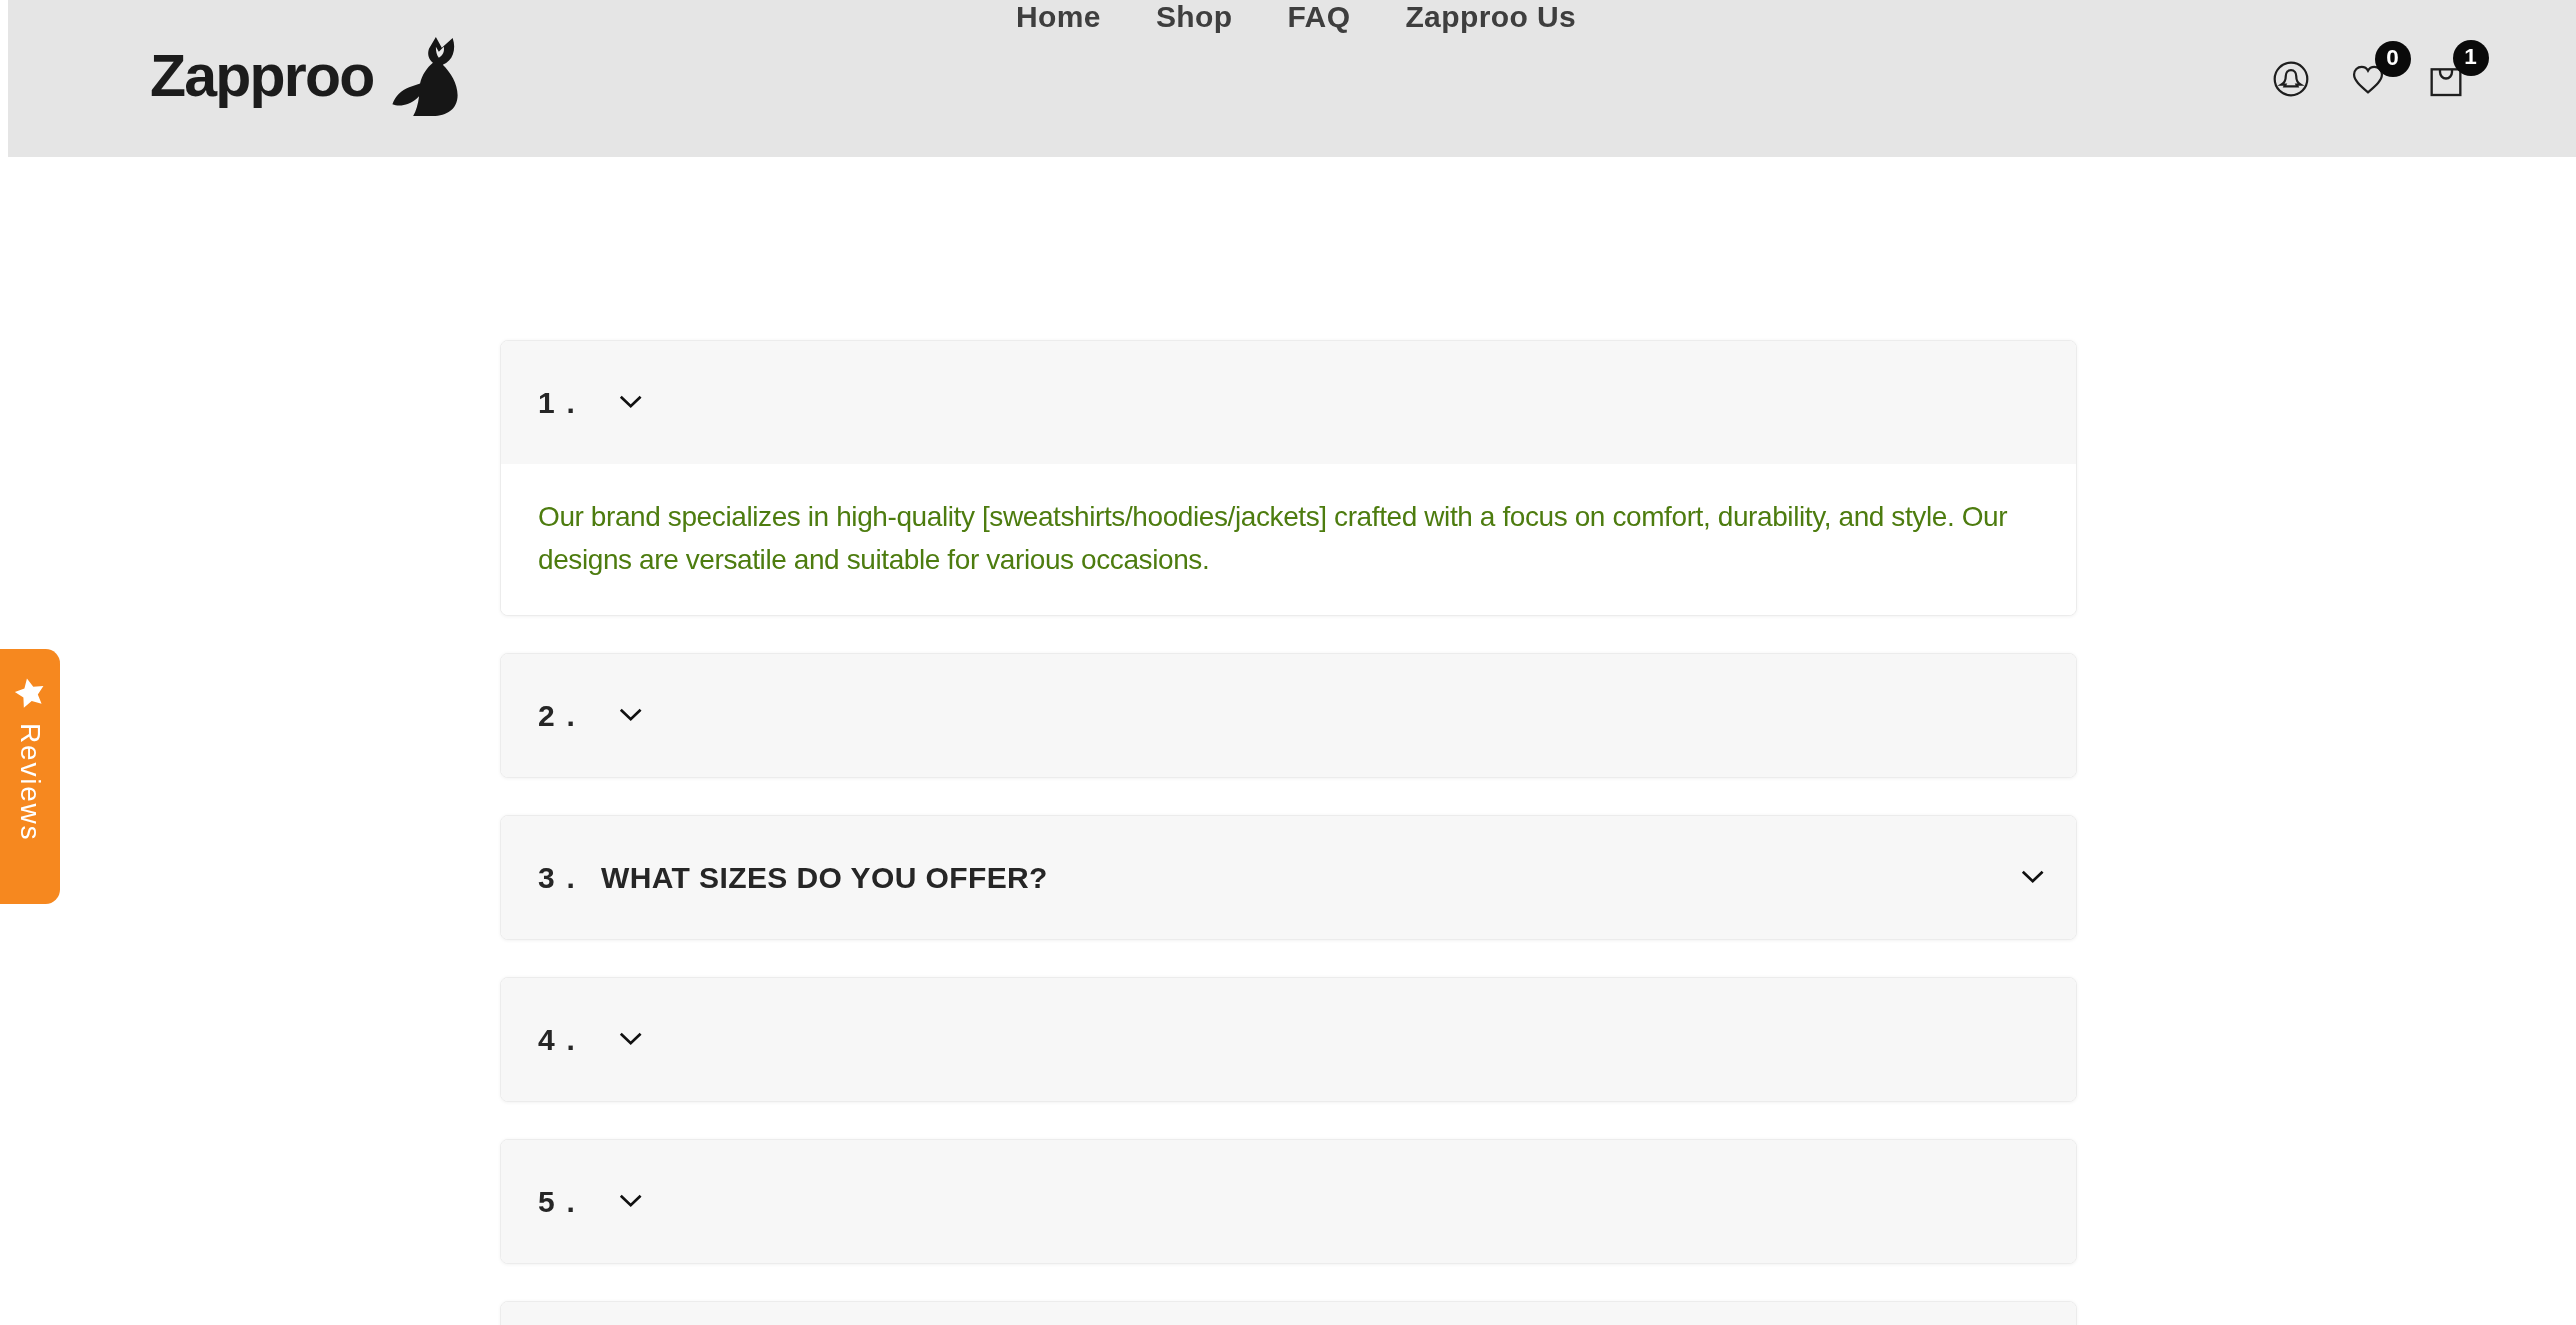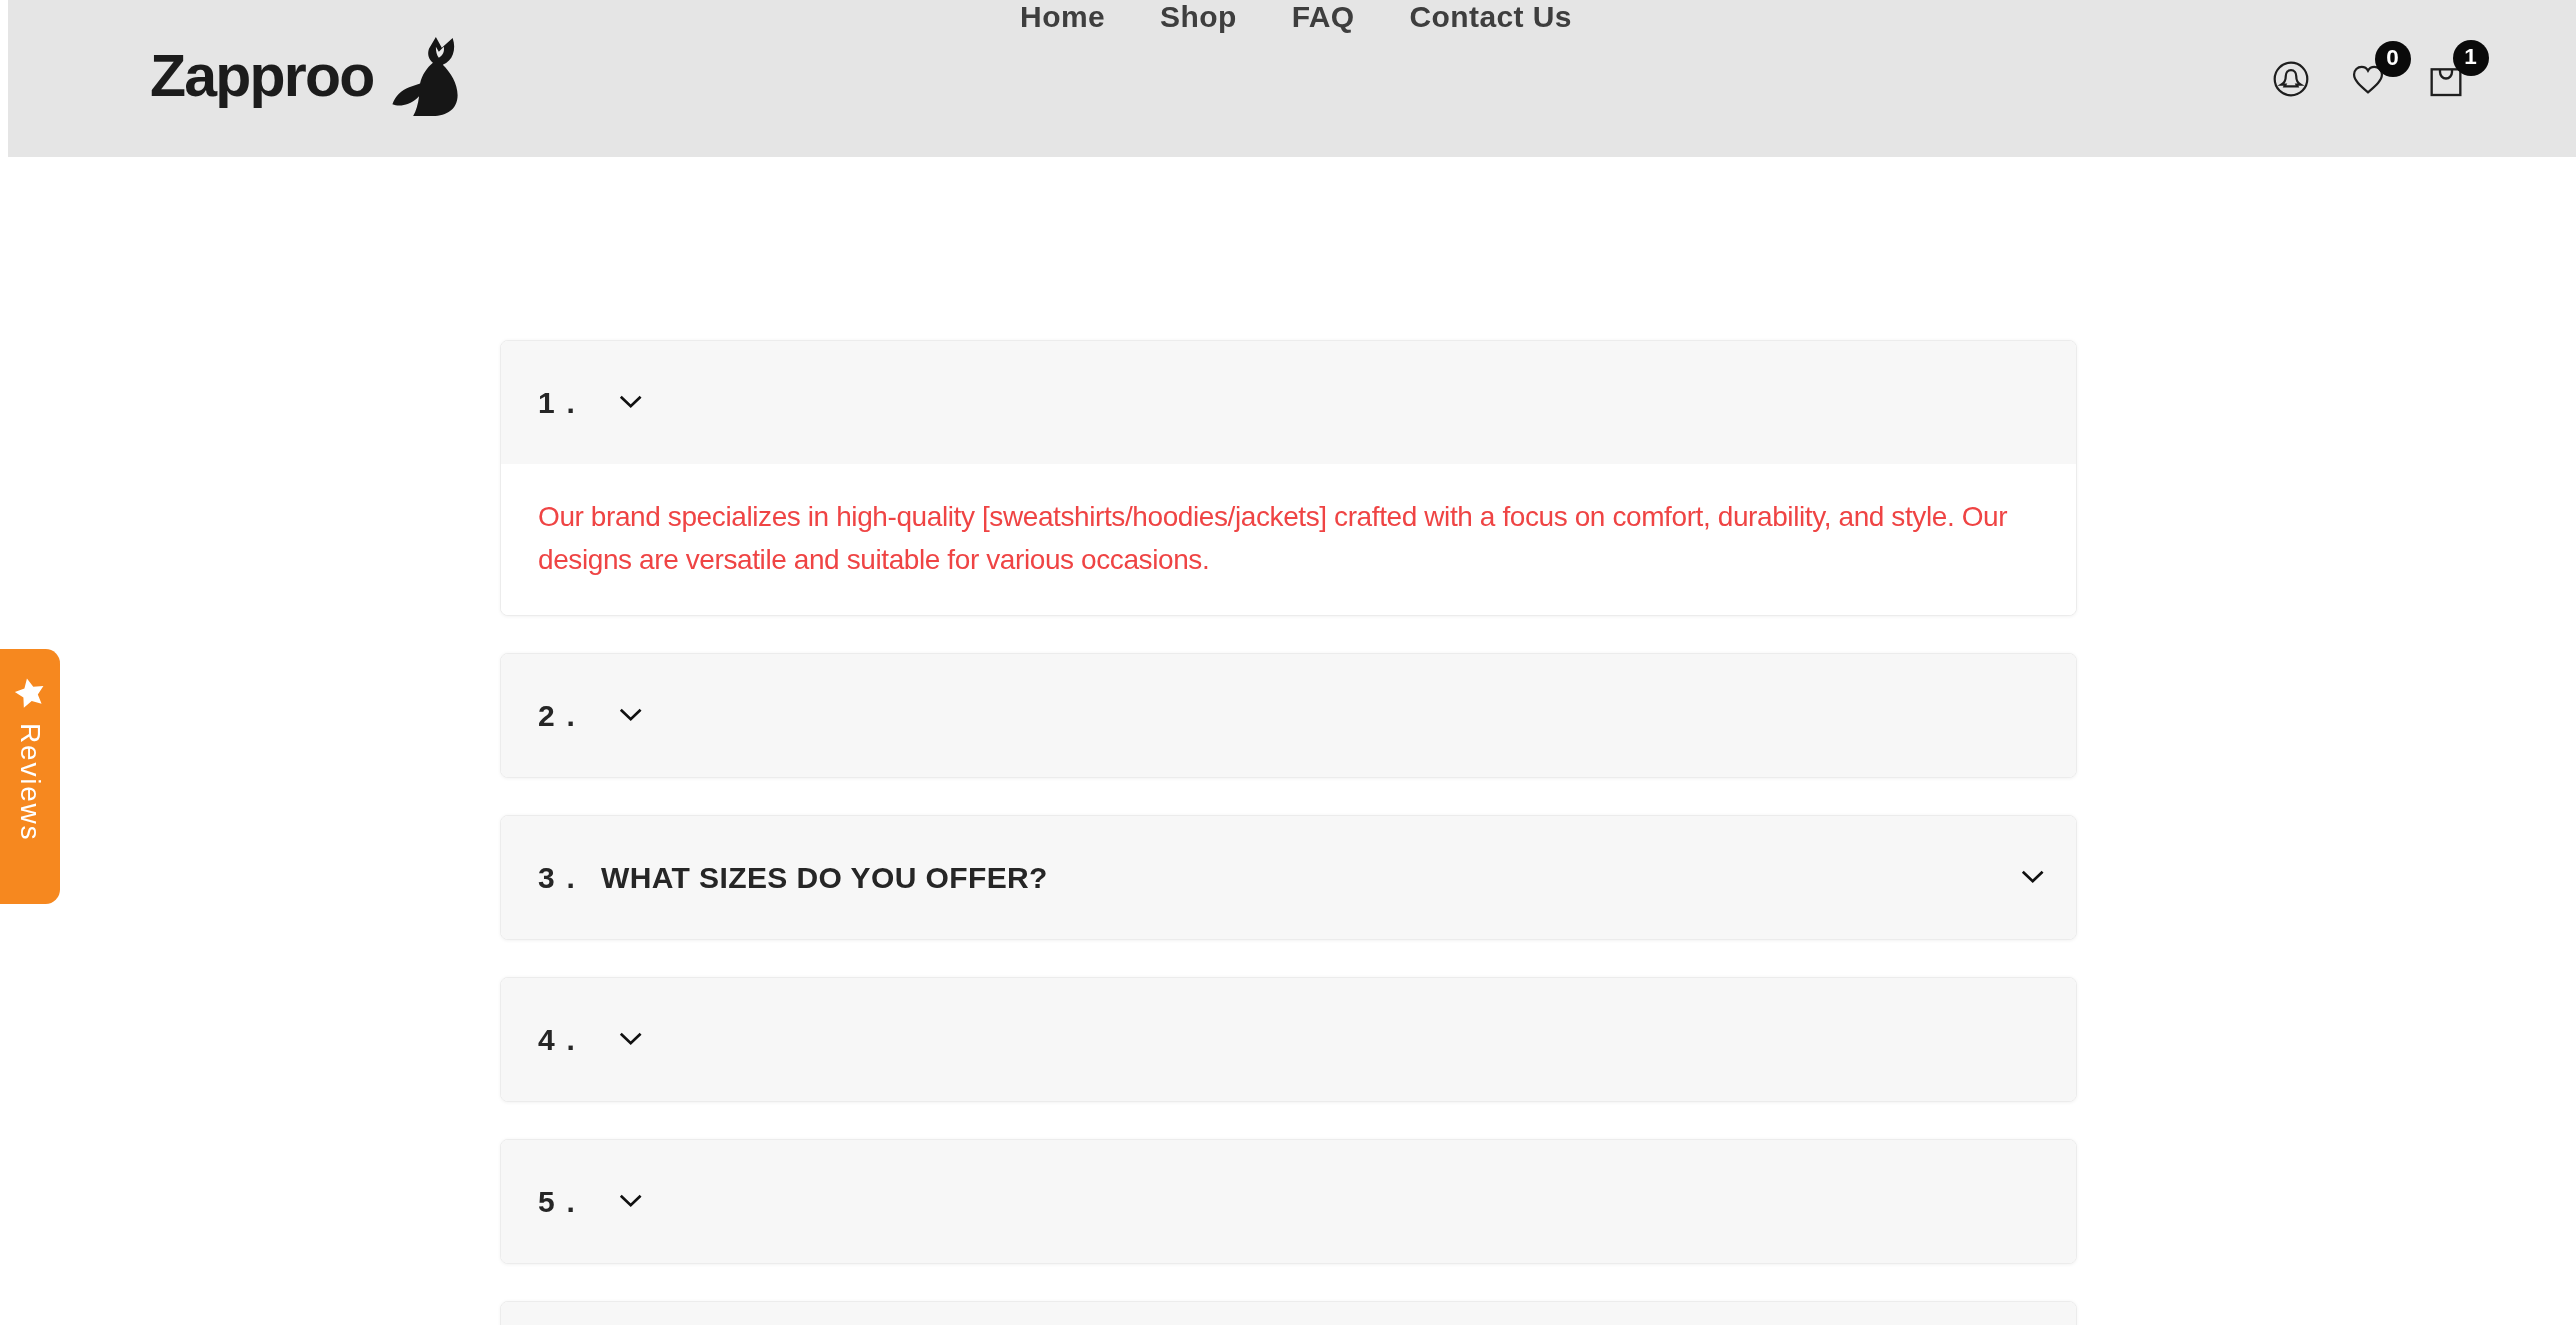--- a/index.html
+++ b/index.html
@@ -76,41 +76,41 @@
   }
   .faq-q-text {
     flex:1;
     font-size:30px; font-weight:700; color:#262626; letter-spacing:0.4px;
     text-transform:uppercase;
   }
   .chevron { flex:none; margin-left:18px; }
   .faq-answer {
     background:#ffffff;
     padding:31px 36px 34px 37px;
-    font-size:28px; letter-spacing:-0.4px; line-height:43px; color:#ef4444;
+    font-size:28px; letter-spacing:-0.4px; line-height:43px; color:#4d7c0f;
   }
 </style>
 </head>
 <body>
 
 <header class="site-header">
 
   <div class="logo">
     <span class="logo-text">Zapproo</span>
     <svg class="fox-svg" viewBox="0 0 72 84">
       <path fill="#161616" d="M47 2 L53 13 L64 3 C68 15 64 26 54 30 C62 38 69 49 69 61 C69 75 58 82 44 82 L24 82 C27 77 29 70 30 62 L28 64 C20 71 10 73 3 70 C6 62 12 56 20 53 L31 49 C33 40 38 33 44 28 C40 25 38 20 40 14 Z"></path>
       <path fill="#ffffff" d="M47 12 L50 17 L55 12 C56 17 54 21 50 23 C48 21 47 17 47 12 Z" opacity="0.9"></path>
     </svg>
   </div>
 
   <nav class="main-nav">
     <a class="nav-link">Home</a>
     <a class="nav-link">Shop</a>
     <a class="nav-link">FAQ</a>
-    <a class="nav-link">Contact Us</a>
+    <a class="nav-link">Zapproo Us</a>
   </nav>
 
   <div class="header-icons">
 
     <div class="icon-btn">
       <svg width="38" height="38" viewBox="0 0 24 24" fill="none" stroke="#1e1e1e" stroke-width="1.4">
         <circle cx="12" cy="12" r="10.3"></circle>
         <path d="M12 6.4c2.1 0 3.3 1.7 3.3 3.7 0 2.5 1.1 4.5 2.7 5.4 l-2.5 0 0.6 1.2 -8.2 0 0.6 -1.2 -2.5 0 c1.6 -0.9 2.7 -2.9 2.7 -5.4 0 -2 1.2 -3.7 3.3 -3.7z"></path>
       </svg>
     </div>

